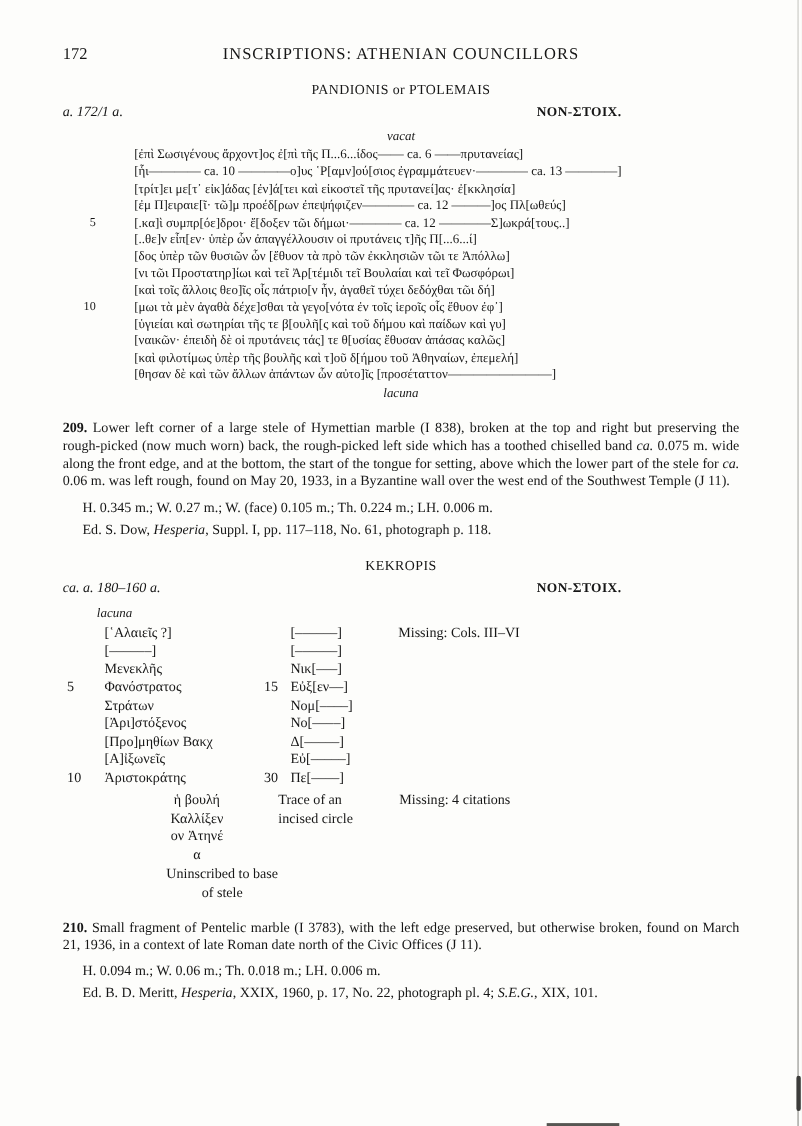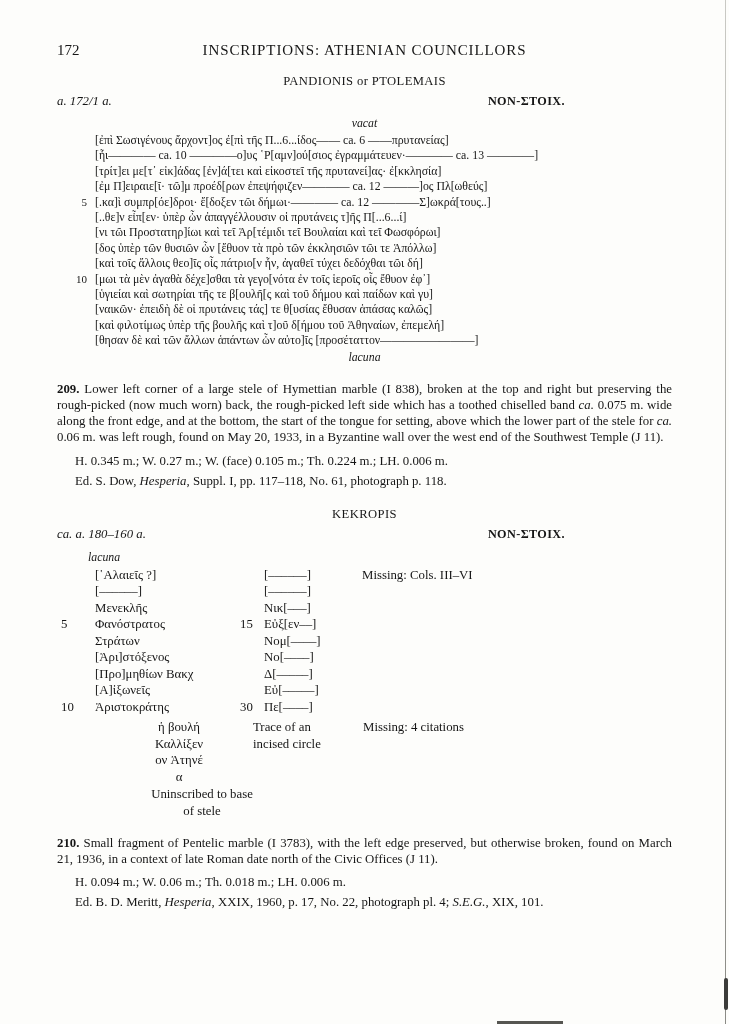--- a/index.html
+++ b/index.html
@@ -17,21 +17,21 @@
 
   .meta-row { position:relative; margin-top:5px; height:17px; font-size:12.8px; }
   .date-label { font-style:italic; }
   .stoich { position:absolute; right:107px; top:0; font-size:12.2px; letter-spacing:0.4px;font-weight:bold; }
 
   .vacat { text-align:center; font-style:italic; font-size:11.8px; margin-top:5px; }
   .lacuna-center { text-align:center; font-style:italic; font-size:11.8px; margin-top:1px; }
   .lacuna-left { margin-top:6px; margin-left:31px; font-style:italic; font-size:11.8px; }
 
   .inscription { margin-top:2px; font-size:11.8px; line-height:15.4px; }
-  .g-line { display:flex; }
+  .g-line { display:flex;gap:27px; }
   .g-num { flex:0 0 38px; text-align:right; padding-right:8px; font-size:11px; }
   .g-text { white-space:pre; }
 
   .desc { margin-top:16px; font-size:12.8px; line-height:16.2px; text-align:justify; }
   .meas { margin-top:8px; padding-left:18px; font-size:12.8px; }
   .ed   { margin-top:5px; padding-left:18px; font-size:12.8px; }
 
   .name-table { margin-top:2px; font-size:12.8px; line-height:16.5px; }
   .n-row { display:grid; grid-template-columns:38px 145px 24px 98px 1fr; }
   .n-num { padding-left:4px; }
@@ -92,25 +92,25 @@
         <div class="g-line">
           <span class="g-num">5</span>
           <span class="g-text">[.κα]ὶ συμπρ[όε]δροι· ἔ[δοξεν τῶι δήμωι·———— ca. 12 ————Σ]ωκρά[τους..]</span>
         </div>
         <div class="g-line">
           <span class="g-num"></span>
           <span class="g-text">[..θε]ν εἶπ[εν· ὑπὲρ ὧν ἀπαγγέλλουσιν οἱ πρυτάνεις τ]ῆς Π[...6...ί]</span>
         </div>
         <div class="g-line">
           <span class="g-num"></span>
+          <span class="g-text">[δος ὑπὲρ τῶν θυσιῶν ὧν [ἔθυον τὰ πρὸ τῶν ἐκκλησιῶν τῶι τε Ἀπόλλω]</span>
+        </div>
+        <div class="g-line">
+          <span class="g-num"></span>
           <span class="g-text">[νι τῶι Προστατηρ]ίωι καὶ τεῖ Ἀρ[τέμιδι τεῖ Βουλαίαι καὶ τεῖ Φωσφόρωι]</span>
-        </div>
-        <div class="g-line">
-          <span class="g-num"></span>
-          <span class="g-text">[δος ὑπὲρ τῶν θυσιῶν ὧν [ἔθυον τὰ πρὸ τῶν ἐκκλησιῶν τῶι τε Ἀπόλλω]</span>
         </div>
         <div class="g-line">
           <span class="g-num"></span>
           <span class="g-text">[καὶ τοῖς ἄλλοις θεο]ῖς οἷς πάτριο[ν ἦν, ἀγαθεῖ τύχει δεδόχθαι τῶι δή]</span>
         </div>
         <div class="g-line">
           <span class="g-num">10</span>
           <span class="g-text">[μωι τὰ μὲν ἀγαθὰ δέχε]σθαι τὰ γεγο[νότα ἐν τοῖς ἱεροῖς οἷς ἔθυον ἐφ᾽]</span>
         </div>
         <div class="g-line">

